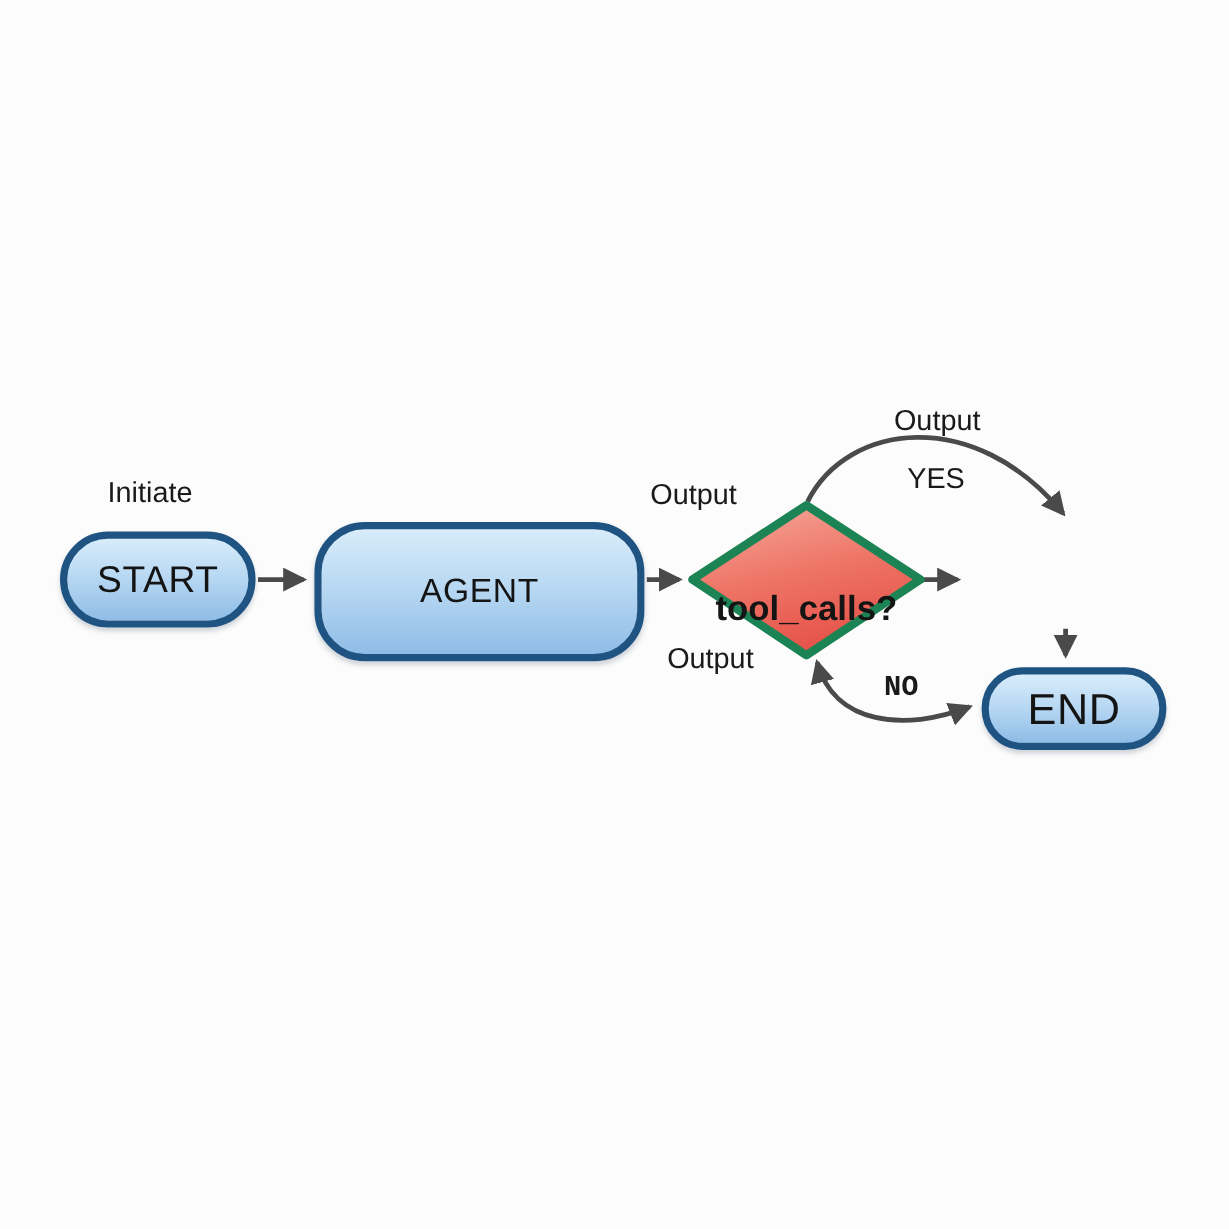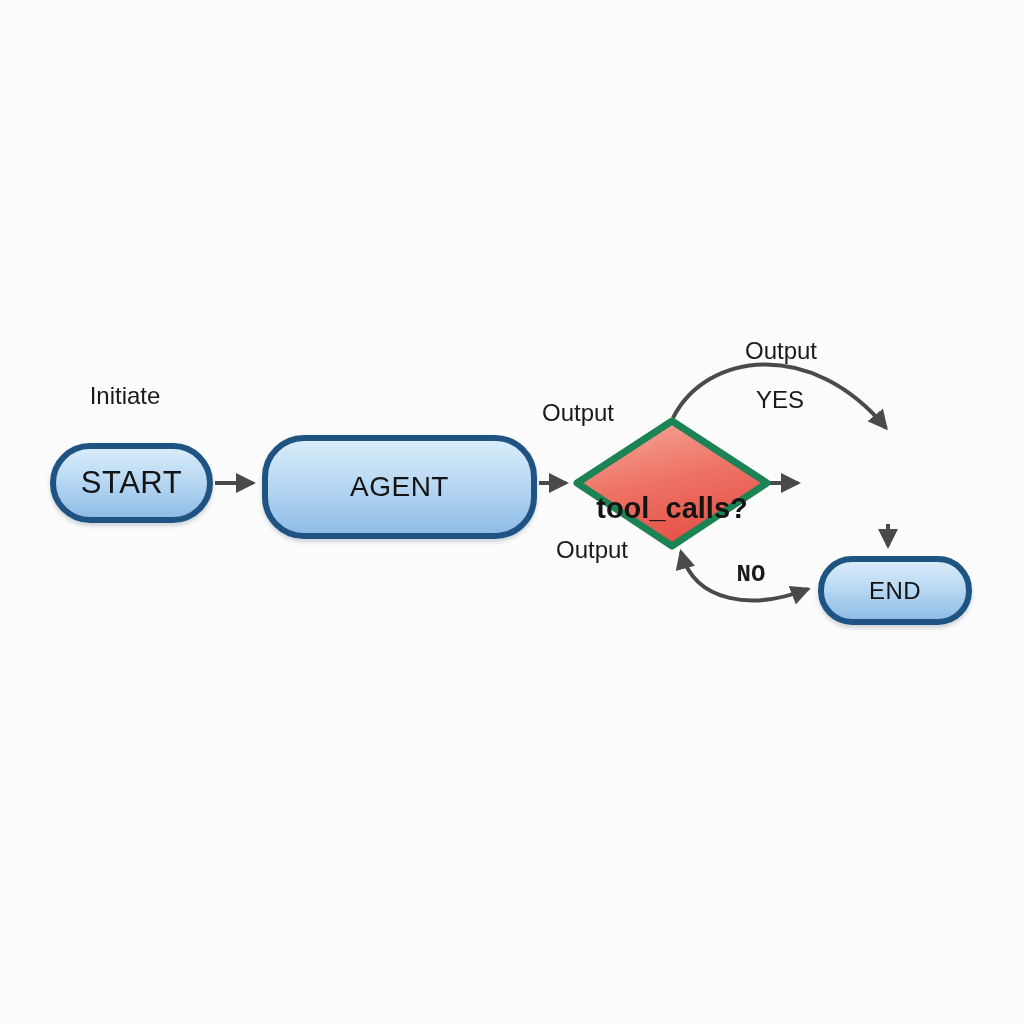--- a/index.html
+++ b/index.html
@@ -46,57 +46,57 @@
     background: linear-gradient(180deg, #d4f0d6 0%, #abe1b6 45%, #7fcc99 100%);
   }
   #node-start {
     left: 50px; top: 443px;
     width: 163px; height: 80px;
     border-radius: 40px;
     font-size: 31px;
   }
   #node-agent {
     left: 262px; top: 435px;
-    width: 275px; height: 104px;
+    width: 275px; height: 116px;
     border-radius: 42px;
     font-size: 28px;
     line-height: 1.18;
   }
   #node-tools {
     left: 808px; top: 446px;
     width: 164px; height: 75px;
     border-radius: 36px;
     font-size: 30px;
   }
   #node-end {
     left: 818px; top: 556px;
     width: 154px; height: 69px;
     border-radius: 34px;
-    font-size: 24px;
+    font-size: 36px;
   }
   #decision-label {
     position: absolute;
     left: 672px; top: 508px;
     transform: translate(-50%, -50%);
     z-index: 3;
     font-size: 29px;
     font-weight: bold;
     color: #141414;
     white-space: nowrap;
   }
   .edge-label {
     position: absolute;
     transform: translate(-50%, -50%);
     z-index: 3;
     font-size: 24px;
     font-weight: 500;
     color: #1a1a1a;
     white-space: nowrap;
   }
-  #label-initiate { left: 125px; top: 396px; }
+  #label-initiate { left: 125px; top: 411px; }
   #label-output-top { left: 578px; top: 413px; }
   #label-output-bottom { left: 592px; top: 550px; }
   #label-results { left: 781px; top: 351px; }
   #label-yes { left: 780px; top: 400px; font-weight: 400; }
   #label-no { left: 751px; top: 574px; font-weight: 600; font-family: Liberation Mono, monospace; }
 </style>
 </head>
 <body>
 
 <div id="canvas">

